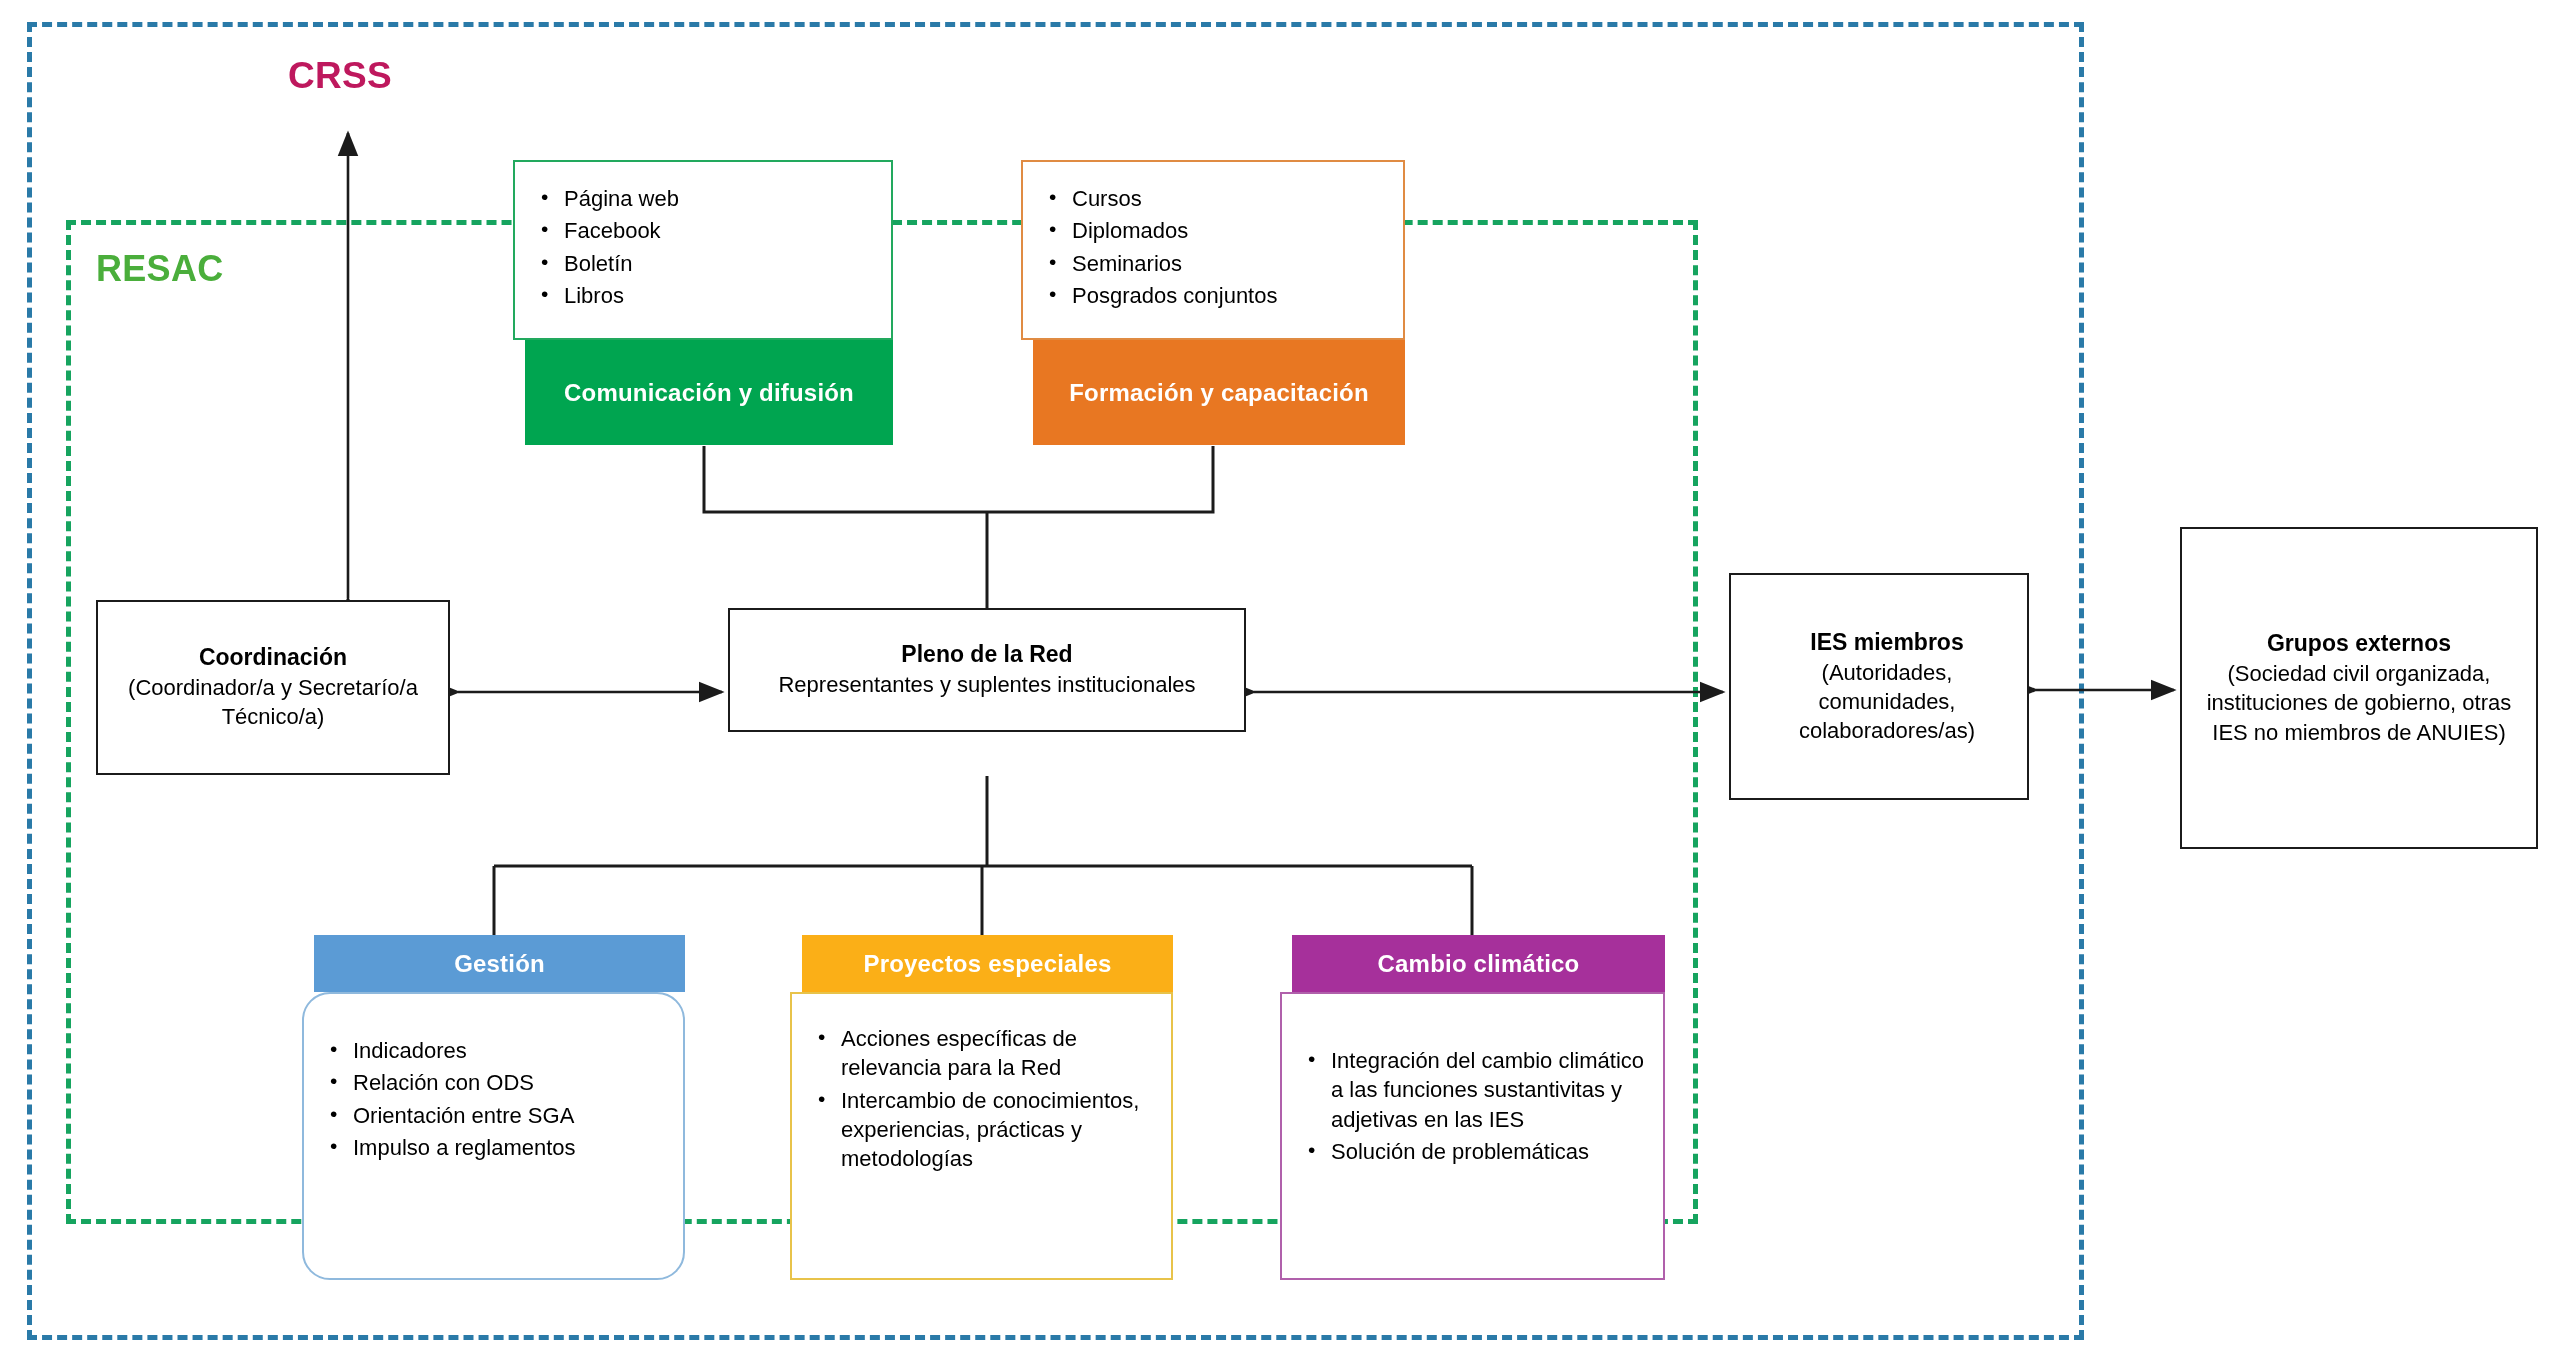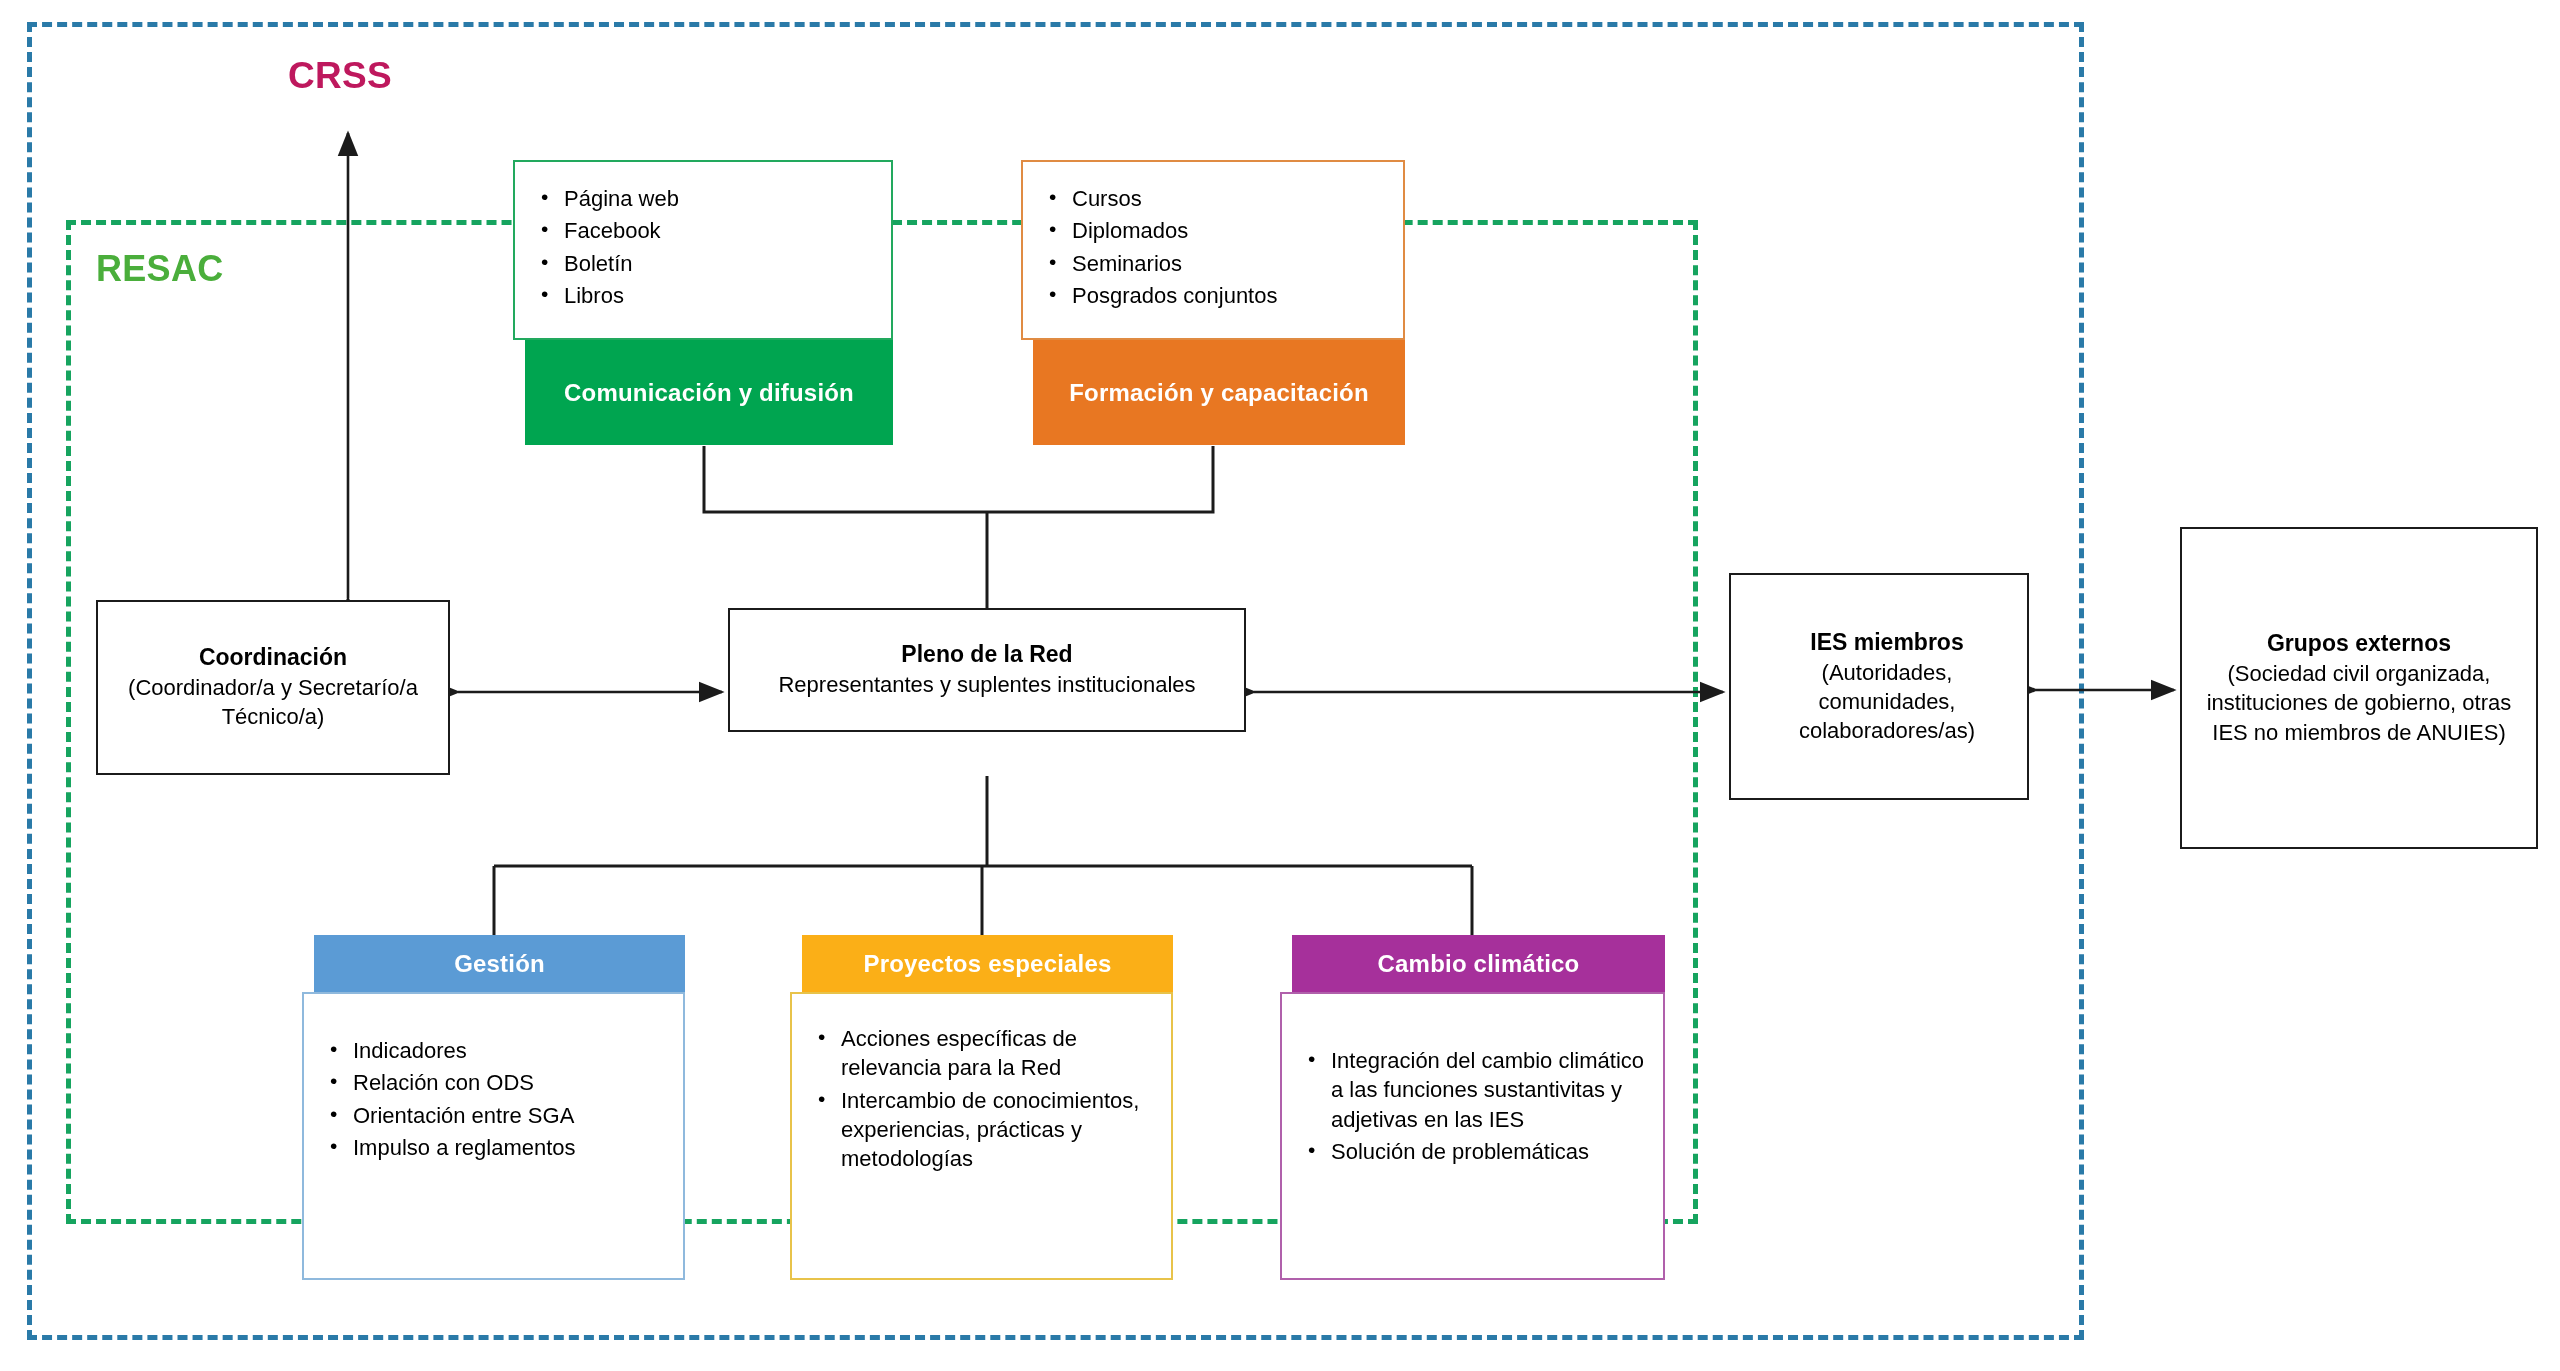--- a/index.html
+++ b/index.html
@@ -147,21 +147,21 @@
   #card-gestion .body { height: 288px; border-color: #8fb9dd; }
 
   #card-proyectos { left: 790px; top: 935px; width: 383px; height: 345px; }
   #card-proyectos .hdr  { height: 57px; background: #fbaf17; }
   #card-proyectos .body { height: 288px; border-color: #e8c34a; }
 
   #card-cambio { left: 1280px; top: 935px; width: 385px; height: 345px; }
   #card-cambio .hdr  { height: 57px; background: #a6309b; }
   #card-cambio .body { height: 288px; border-color: #b060ab; }
 
-  #card-gestion .body   { padding-top: 42px; }
+  #card-gestion .body   { padding-top: 42px; border-radius: 28px; }
   #card-proyectos .body { padding-top: 30px; }
   #card-cambio .body    { padding-top: 52px; }
 
   #card-comunicacion .body,
   #card-formacion .body { padding-top: 22px; }
 
   
   #wires {
     position: absolute;
     left: 0;

